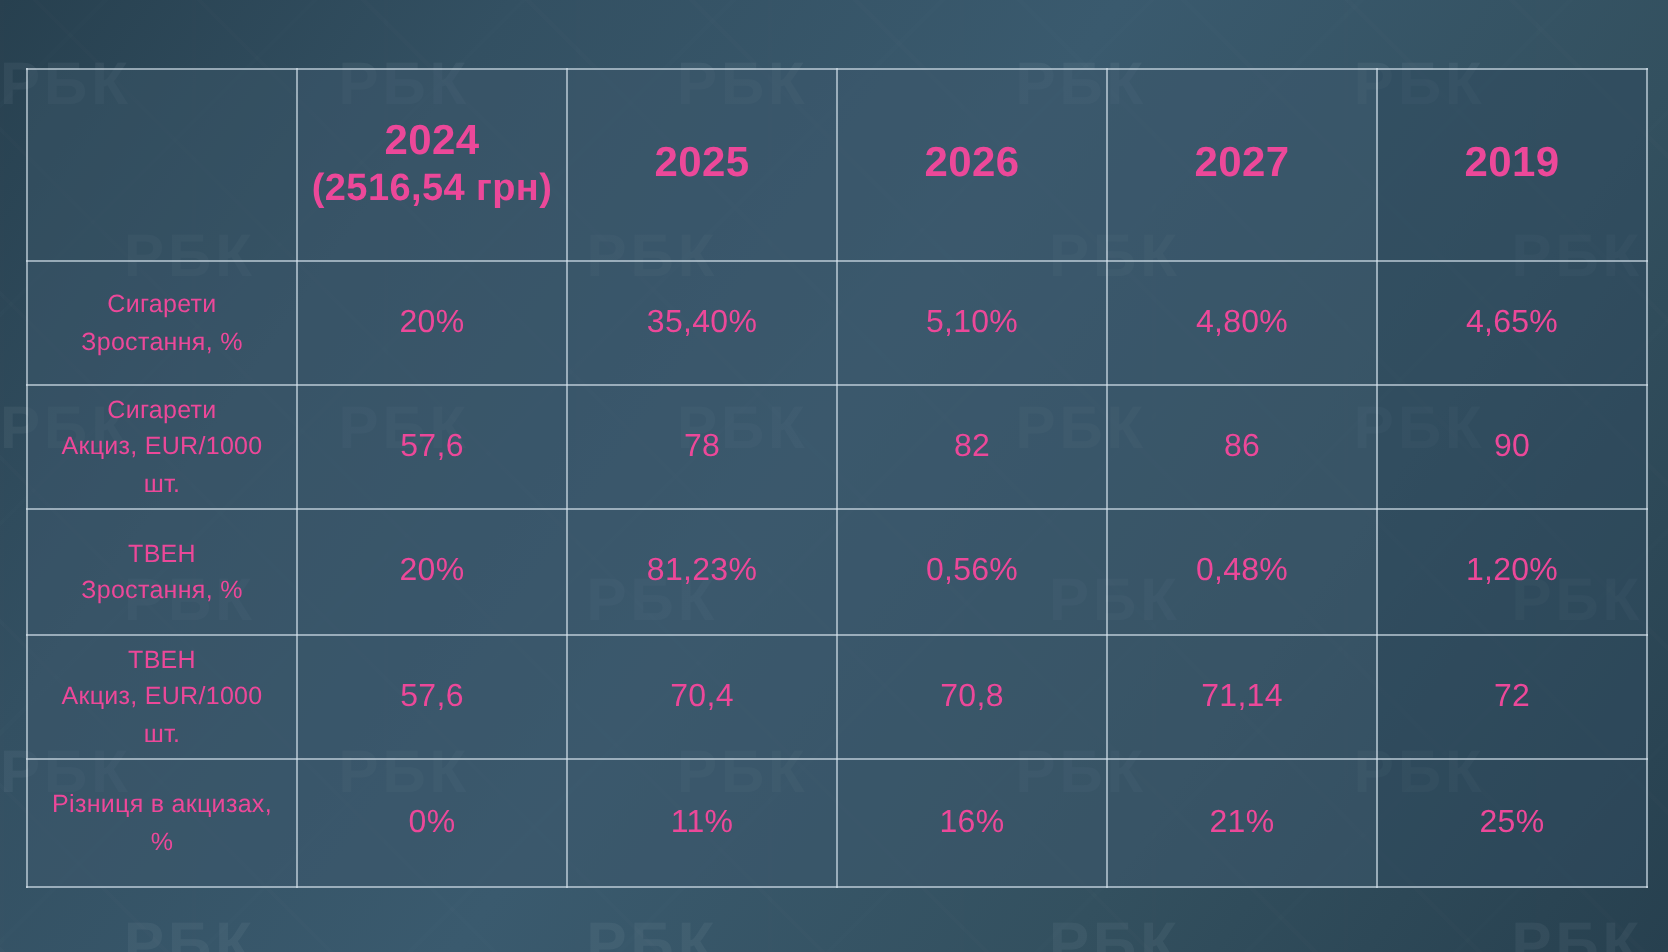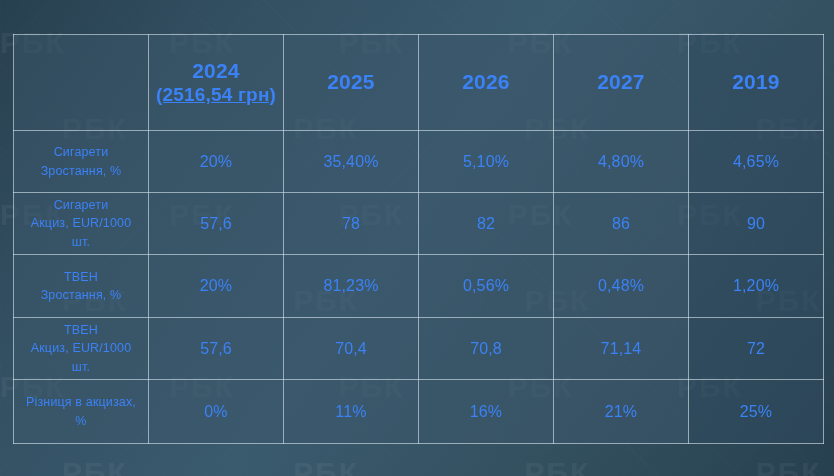--- a/index.html
+++ b/index.html
@@ -60,21 +60,21 @@
     border-collapse:collapse;
     table-layout:fixed;
   }
   table.fiscal col.c-label{ width:135px; }
   table.fiscal col.c-yr{ width:135px; }
 
   table.fiscal th, table.fiscal td{
     border:1px solid rgba(214,228,238,.62);
     text-align:center;
     vertical-align:middle;
-    color:#3b82f6;
+    color:#ec4899;
     background:rgba(60,88,107,.55);
   }
   
   table.fiscal th:last-child,
   table.fiscal td:last-child{
     background:rgba(47,74,94,.55);
   }
   
   thead th{
     height:96px;
@@ -83,21 +83,20 @@
     line-height:1.18;
     letter-spacing:.2px;
   }
   thead th.blank-corner{
     background:rgba(57,85,104,.50);
   }
   thead th .sub{
     display:block;
     font-size:19px;
     font-weight:700;
-    text-decoration:underline;
   }
   tbody td{
     font-size:16px;
     font-weight:400;
     letter-spacing:.15px;
   }
   tbody td.lbl{
     font-size:12.5px;
     line-height:1.45;
     padding:0 6px;

